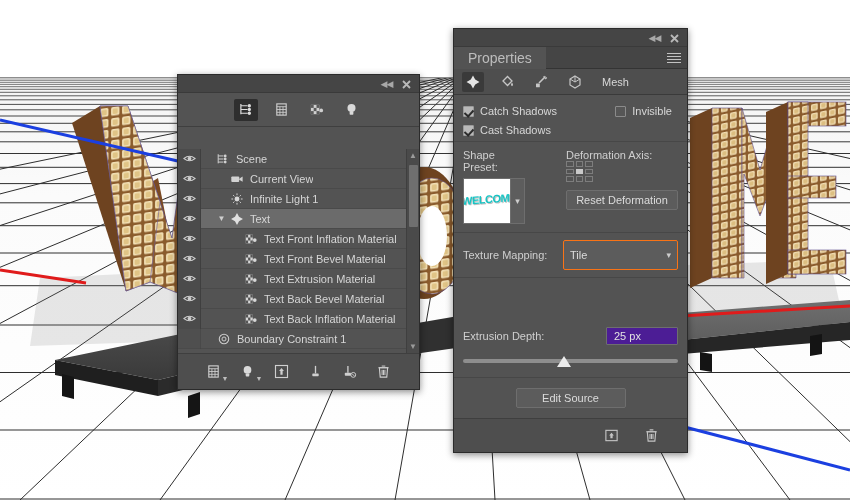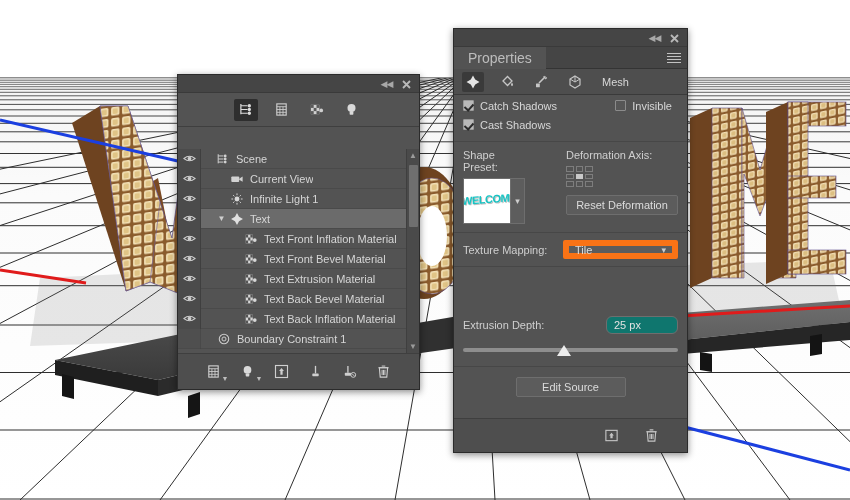--- a/index.html
+++ b/index.html
@@ -112,21 +112,21 @@
     height: 26px; background: #4e4e4e; display: flex; align-items: center; padding-left: 8px;
     gap: 12px; border-bottom: 1px solid #3a3a3a;
   }
   .pptab { width: 22px; height: 20px; display:flex; align-items:center; justify-content:center; cursor:pointer; border-radius:2px; }
   .pptab.sel { background: #3a3a3a; }
   #pp-meshlabel { color: #d8d8d8; font-size: 11px; margin-left: 4px; }
 
   .pp-body { position: absolute; left:0; right:0; top: 66px; bottom: 34px; background:#535353; }
   .pp-sect { border-bottom: 1px solid #474747; padding: 6px 9px; }
 
-  .chkrow { display:flex; align-items:flex-start; height:17px; }
+  .chkrow { display:flex; align-items:flex-end; height:17px; }
   .chk {
     width: 11px; height: 11px; border: 1px solid #9a9a9a; background: #b9b9b9;
     margin-right: 6px; position: relative; cursor: pointer; border-radius:1px;
   }
   .chk.off { background: #565656; border-color: #8b8b8b; }
   .chk.on::after {
     content:''; position:absolute; left:2px; top:1px; width:4px; height:7px;
     border: solid #2c2c2c; border-width: 0 2px 2px 0; transform: rotate(42deg);
   }
   .chklabel { color: #d7d7d7; font-size: 11px; }
@@ -152,30 +152,30 @@
   .dcell { border: 1px solid #7d7d7d; background: transparent; cursor:pointer; }
   .dcell.on { background: #c9c9c9; border-color: #c9c9c9; }
 
   .btn {
     background: #5c5c5c; border: 1px solid #6e6e6e; color: #dcdcdc;
     font-size: 11px; height: 20px; line-height: 18px; text-align: center; cursor: pointer;
     border-radius: 2px;
   }
 
   .select {
-    background: #5c5c5c; border: 6px solid #f97316; color: #dcdcdc; height: 19px;
+    background: #5c5c5c; border: 1px solid #f97316; color: #dcdcdc; height: 30px;
     font-size: 11px; display:flex; align-items:center; padding: 0 6px; cursor: pointer;
     border-radius: 2px; position: relative;
   }
   .select .cv { position: absolute; right: 6px; color:#cdcdcd; font-size:9px; }
 
   .numfield {
-    background: #0f766e; border: 1px solid #6e6e6e; color: #e2e2e2; height: 18px;
+    background: #4c1d95; border: 1px solid #6e6e6e; color: #e2e2e2; height: 18px;
     font-size: 11px; display:flex; align-items:center; padding-left: 7px; cursor: text;
-    border-radius: 6px;
+    border-radius: 1px;
   }
 
   #slider { position: relative; height: 14px; cursor: pointer; }
   #slider-track { position:absolute; left:0; right:0; top: 5px; height: 4px; background: #8e8e8e; border-radius:2px; }
   #slider-thumb {
     position:absolute; top: 2px; width: 0; height: 0;
     border-left: 7px solid transparent; border-right: 7px solid transparent;
     border-bottom: 11px solid #ececec; cursor: grab;
   }
 
@@ -698,21 +698,21 @@
           <div>
             <div class="lbl" style="margin-bottom:5px;">Shape Preset:</div>
             <div style="display:flex;">
               <div id="shapePresetBox">
                 <span id="shapePresetText">WELCOME</span>
               </div>
               <div id="shapePresetDrop">▾</div>
             </div>
           </div>
           <div style="flex:1;">
-            <div class="lbl" style="margin-bottom:5px;">Deformation Axis:</div>
+            <div class="lbl" style="">Deformation Axis:</div>
             <div id="deformGrid">
                 <div class="dcell"></div>
                 <div class="dcell"></div>
                 <div class="dcell"></div>
                 <div class="dcell"></div>
                 <div class="dcell on"></div>
                 <div class="dcell"></div>
                 <div class="dcell"></div>
                 <div class="dcell"></div>
                 <div class="dcell"></div>

